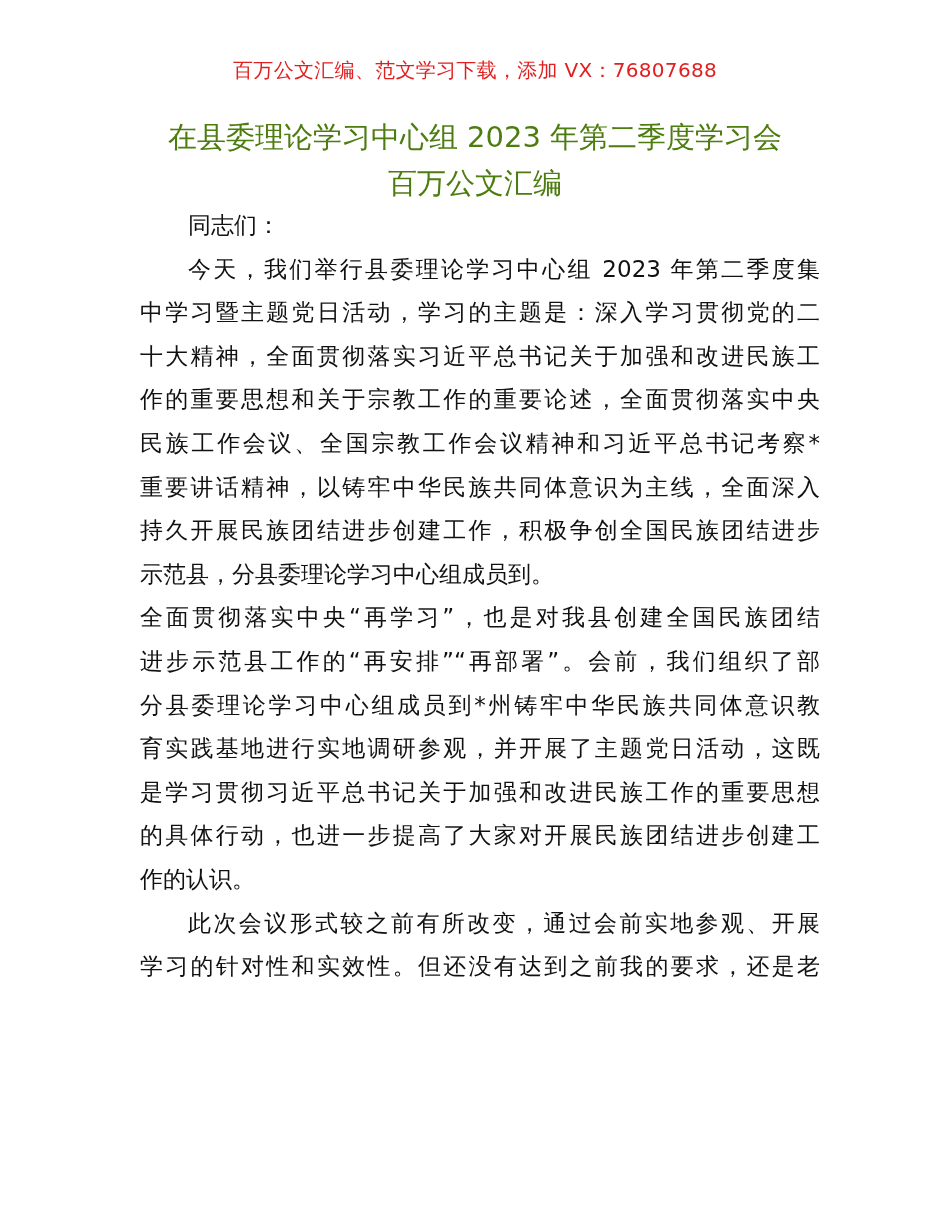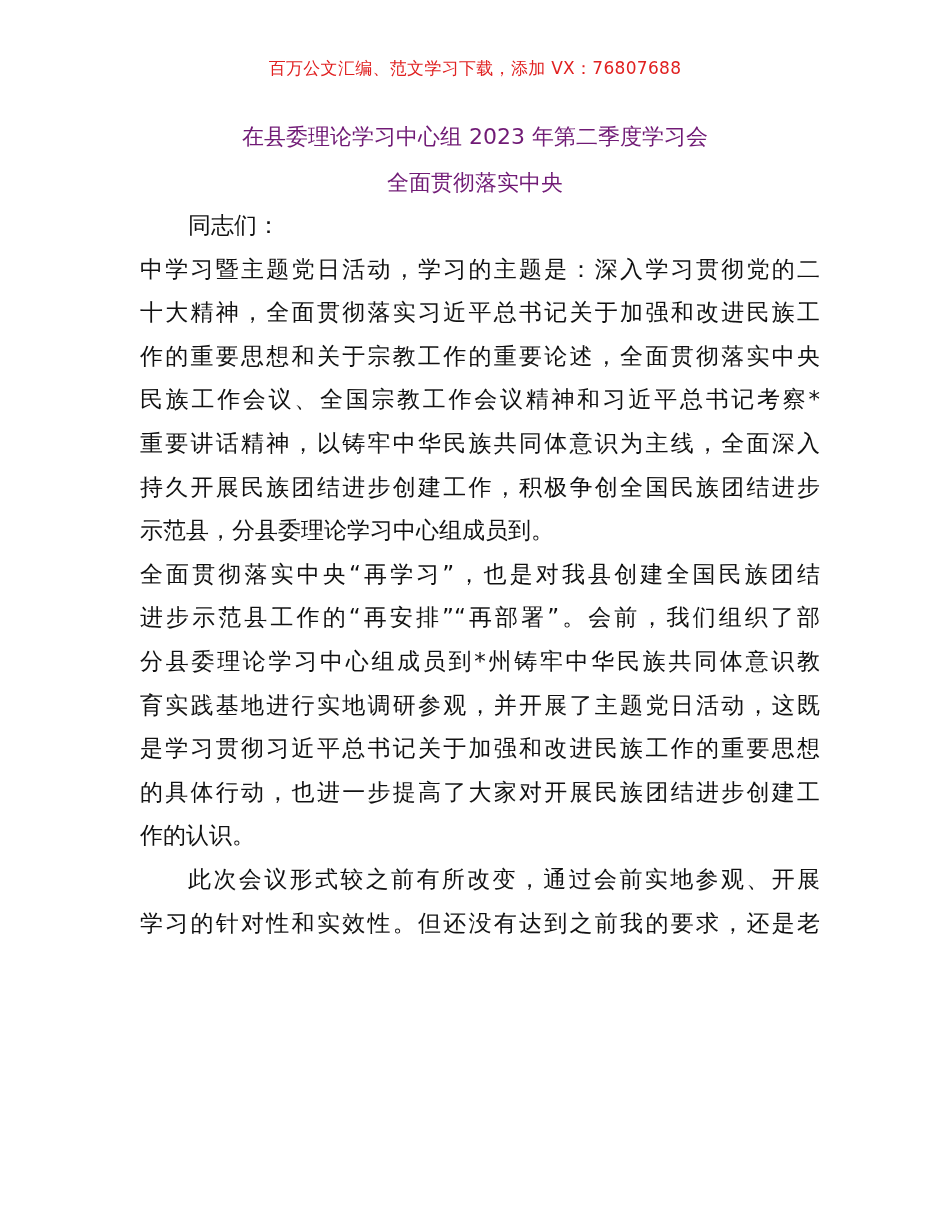--- a/index.html
+++ b/index.html
@@ -14,33 +14,33 @@
       overflow: hidden;
       font-family: "DejaVu Sans", "Liberation Sans", sans-serif;
       color: #111111;
     }
     .header-note {
       position: absolute;
       top: 57px;
       left: 0;
       width: 950px;
       text-align: center;
-      font-size: 17px;
+      font-size: 20px;
       color: #e02020;
       letter-spacing: 0.3px;
     }
     .title {
       position: absolute;
       top: 114px;
       left: 130px;
       width: 690px;
       text-align: center;
-      font-size: 22px;
+      font-size: 29px;
       line-height: 46px;
-      color: #701a75;
+      color: #4d7c0f;
     }
     .title .tline {
       display: block;
       white-space: nowrap;
     }
     .body-text {
       position: absolute;
       top: 204px;
       left: 140px;
       width: 680px;
@@ -66,27 +66,28 @@
       padding-left: 48px;
     }
   </style>
 </head>
 <body>
 
 <div class="header-note">百万公文汇编、范文学习下载，添加 VX：76807688</div>
 
 <div class="title">
   <span class="tline">在县委理论学习中心组 2023 年第二季度学习会</span>
-  <span class="tline">全面贯彻落实中央</span>
+  <span class="tline">百万公文汇编</span>
 </div>
 
 <div class="body-text">
   <span class="line last indent">同志们：</span>
 
   <div class="para">
+    <span class="line indent">今天，我们举行县委理论学习中心组 2023 年第二季度集</span>
     <span class="line">中学习暨主题党日活动，学习的主题是：深入学习贯彻党的二</span>
     <span class="line">十大精神，全面贯彻落实习近平总书记关于加强和改进民族工</span>
     <span class="line">作的重要思想和关于宗教工作的重要论述，全面贯彻落实中央</span>
     <span class="line">民族工作会议、全国宗教工作会议精神和习近平总书记考察*</span>
     <span class="line">重要讲话精神，以铸牢中华民族共同体意识为主线，全面深入</span>
     <span class="line">持久开展民族团结进步创建工作，积极争创全国民族团结进步</span>
     <span class="line last">示范县，分县委理论学习中心组成员到。</span>
   </div>
 
   <div class="para">

